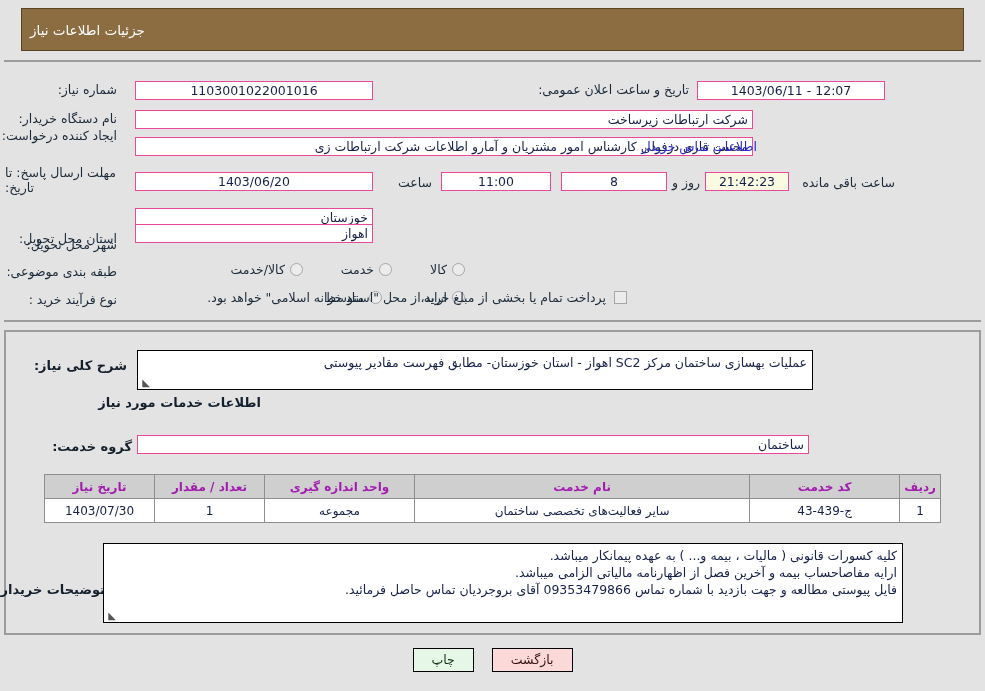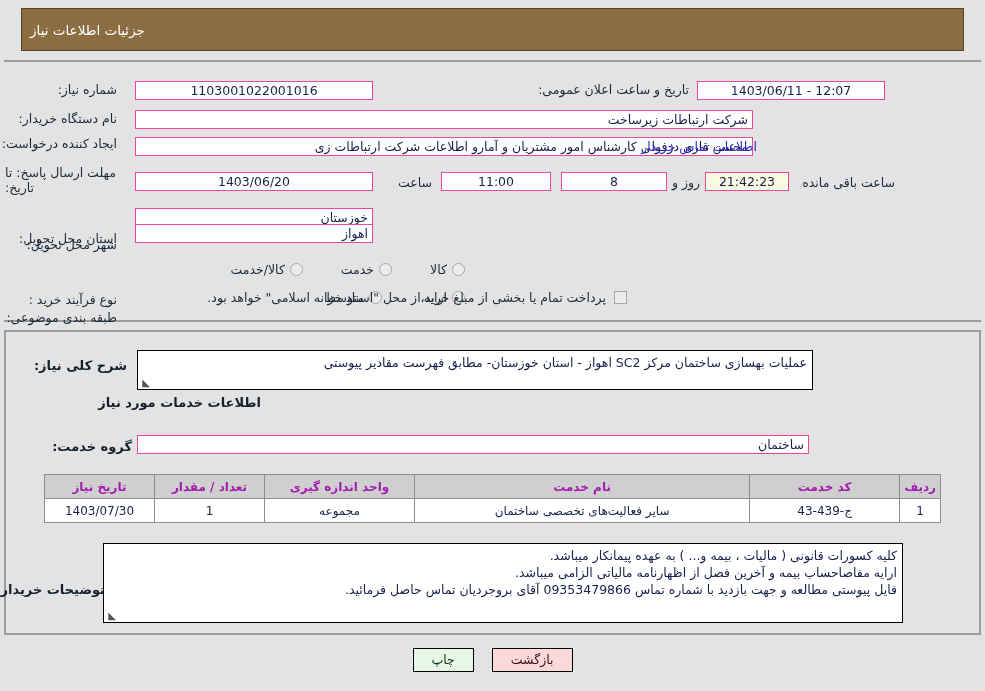--- a/index.html
+++ b/index.html
@@ -259,21 +259,21 @@
   <div class="row" style="top:82px; right:296px;">
     <span class="lbl">تاریخ و ساعت اعلان عمومی:</span>
   </div>
   <div class="box center num" style="position:absolute; top:81px; right:100px; width:188px; z-index:4;">1403/06/11 - 12:07</div>
 
   <div class="row" style="top:111px; right:868px;">
     <span class="lbl">نام دستگاه خریدار:</span>
   </div>
   <div class="box rightal" style="position:absolute; top:110px; right:232px; width:618px; z-index:4;">شرکت ارتباطات زیرساخت</div>
 
-  <div class="row" style="top:136px; right:868px;">
+  <div class="row" style="top:128px; right:868px;">
     <span class="lbl">ایجاد کننده درخواست:</span>
   </div>
   <div class="box rightal" style="position:absolute; top:137px; right:232px; width:618px; z-index:4;">محسن قاری دزفولی کارشناس امور مشتریان و آمارو اطلاعات شرکت ارتباطات زی</div>
   <a class="link" style="position:absolute; top:139px; right:228px; z-index:6;">اطلاعات تماس خریدار</a>
 
   <div class="row lbl-2line" style="top:165px; right:868px; width:112px; display:block; text-align:left;">
     <span class="lbl lbl-2line" style="white-space:normal; display:block;">مهلت ارسال پاسخ: تا تاریخ:</span>
   </div>
   <div class="box center num" style="position:absolute; top:172px; right:612px; width:238px; z-index:4;">1403/06/20</div>
   <span class="small-text" style="position:absolute; top:175px; right:553px; z-index:4;">ساعت</span>
@@ -286,21 +286,21 @@
   <div class="row" style="top:210px; right:868px;margin-top:21px;">
     <span class="lbl">استان محل تحویل:</span>
   </div>
   <div class="box rightal" style="position:absolute; top:208px; right:612px; width:238px; z-index:4;">خوزستان</div>
 
   <div class="row" style="top:237px; right:868px;">
     <span class="lbl">شهر محل تحویل:</span>
   </div>
   <div class="box rightal" style="position:absolute; top:224px; right:612px; width:238px; z-index:4;">اهواز</div>
 
-  <div class="row" style="top:264px; right:868px;margin-top:46px;">
+  <div class="row" style="top:264px; right:868px;">
     <span class="lbl">طبقه بندی موضوعی:</span>
   </div>
   <div class="row" style="top:262px; right:520px; gap:38px;">
     <span class="radio-item">
       <span class="radio"></span>
       <span>کالا</span>
     </span>
     <span class="radio-item">
       <span class="radio"></span>
       <span>خدمت</span>

